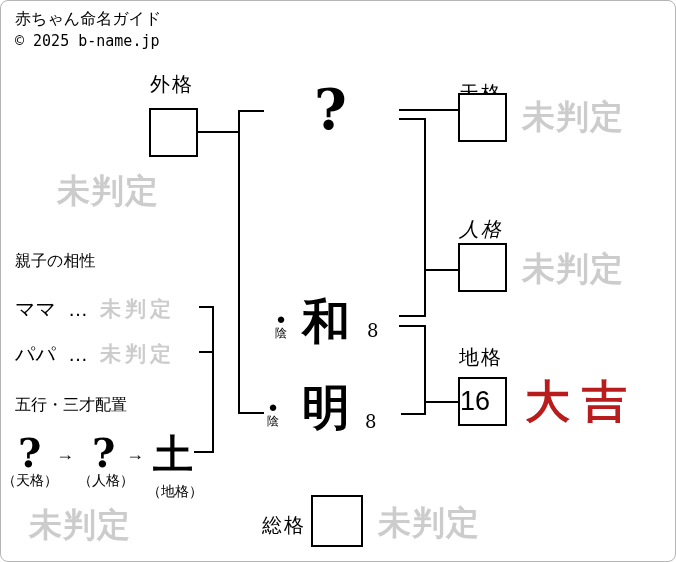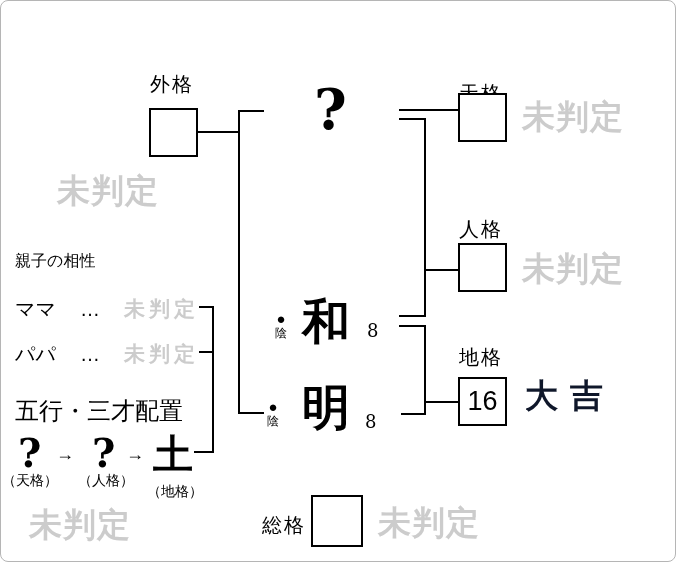--- a/index.html
+++ b/index.html
@@ -7,68 +7,70 @@
     position:relative;width:676px;height:562px;background:#fff;
     border:1px solid #b5b5b5;border-radius:8px;box-sizing:border-box;
     overflow:hidden;
     font-family:"Liberation Sans","DejaVu Sans",sans-serif;color:#000;
   }
   .abs{position:absolute;white-space:nowrap;}
   .gothic{font-family:"DejaVu Sans Mono","Liberation Sans",sans-serif;}
   .kaku-label{font-size:20px;letter-spacing:2px;}
   .box{
     position:absolute;width:45px;height:45px;border:2px solid #000;
-    background:#fff;display:flex;align-items:center;justify-content:center;
+    background:#fff;display:flex;align-items:center;justify-content:flex-start;
     font-size:27px;
   }
   .soukaku-size{width:48px;height:48px;}
   .line{position:absolute;background:#000;}
   .wm{
     font-family:"DejaVu Serif","Liberation Serif",serif;font-weight:bold;
     color:#cccccc;font-size:33px;letter-spacing:1px;
   }
   .wm-small{
     font-family:"DejaVu Serif","Liberation Serif",serif;font-weight:bold;
     color:#cccccc;font-size:21px;letter-spacing:4px;
   }
   .result-red{
     font-family:"DejaVu Serif","Liberation Serif",serif;font-weight:bold;
-    color:#0f172a;font-size:33px;letter-spacing:12px;line-height:1;
+    color:#b91c1c;font-size:45px;letter-spacing:12px;line-height:1;
   }
   .name-kanji{
     font-family:"DejaVu Serif","Liberation Serif",serif;font-weight:bold;
     font-size:48px;line-height:1;
   }
   .strokes{font-family:"DejaVu Serif","Liberation Serif",serif;font-size:18px;}
   .qmark{font-family:"DejaVu Serif","Liberation Serif",serif;font-weight:bold;line-height:1;}
   .marker-col{display:flex;flex-direction:column;align-items:center;line-height:1;}
   .marker-dot{font-size:15px;}
   .marker-yin{font-size:12px;margin-top:1px;}
-  .compat-row{display:flex;align-items:center;gap:24px;font-size:20px;}
+  .compat-row{display:flex;align-items:center;gap:12px;font-size:20px;}
   .flow-label{font-size:14px;}
   .arrow{font-size:18px;}
   .brush-black{font-family:"DejaVu Serif","Liberation Serif",serif;font-weight:bold;font-size:40px;line-height:1;}
 </style>
 </head>
 <body>
 
 <div id="stage">
 
+  <div class="abs gothic" style="left:14px;top:8px;font-size:16px;">赤ちゃん命名ガイド</div>
+  <div class="abs gothic" style="left:14px;top:31px;font-size:15px;">© 2025 b-name.jp</div>
 
   <div class="abs kaku-label" style="left:149px;top:70px;">外格</div>
   <div class="box" style="left:148px;top:107px;"></div>
   <div class="abs wm" style="left:56px;top:168px;">未判定</div>
 
   <div class="abs qmark" style="left:313px;top:80px;font-size:56px;">?</div>
 
   <div class="abs kaku-label" style="left:458px;top:59px;margin-top:20px;">天格</div>
   <div class="box" style="left:457px;top:92px;"></div>
   <div class="abs wm" style="left:521px;top:94px;">未判定</div>
 
-  <div class="abs kaku-label" style="left:458px;top:215px;">人格</div>
+  <div class="abs kaku-label" style="left:458px;top:215px;font-style:italic;">人格</div>
   <div class="box" style="left:457px;top:242px;"></div>
   <div class="abs wm" style="left:521px;top:246px;">未判定</div>
 
   <div class="abs kaku-label" style="left:458px;top:343px;">地格</div>
   <div class="box" style="left:457px;top:376px;">
     <span>16</span>
   </div>
   <div class="abs result-red" style="left:524px;top:378px;">大吉</div>
 
   <div class="abs marker-col" style="left:274px;top:310px;">
@@ -96,21 +98,21 @@
     <span>ママ</span>
     <span>…</span>
     <span class="wm-small">未判定</span>
   </div>
   <div class="abs compat-row" style="left:14px;top:339px;">
     <span>パパ</span>
     <span>…</span>
     <span class="wm-small">未判定</span>
   </div>
 
-  <div class="abs" style="left:14px;top:394px;font-size:24px;">五行・三才配置</div>
+  <div class="abs" style="left:14px;top:394px;font-size:16px;">五行・三才配置</div>
   <div class="abs qmark" style="left:17px;top:432px;font-size:40px;">?</div>
   <div class="abs arrow" style="left:55px;top:443px;">→</div>
   <div class="abs qmark" style="left:91px;top:432px;font-size:40px;">?</div>
   <div class="abs arrow" style="left:125px;top:443px;">→</div>
   <div class="abs brush-black" style="left:152px;top:433px;">土</div>
   <div class="abs flow-label" style="left:1px;top:471px;">（天格）</div>
   <div class="abs flow-label" style="left:77px;top:471px;">（人格）</div>
   <div class="abs flow-label" style="left:146px;top:471px;margin-top:11px;">（地格）</div>
 
   <div class="line" style="left:197px;top:130px;width:41px;height:2px;"></div>

